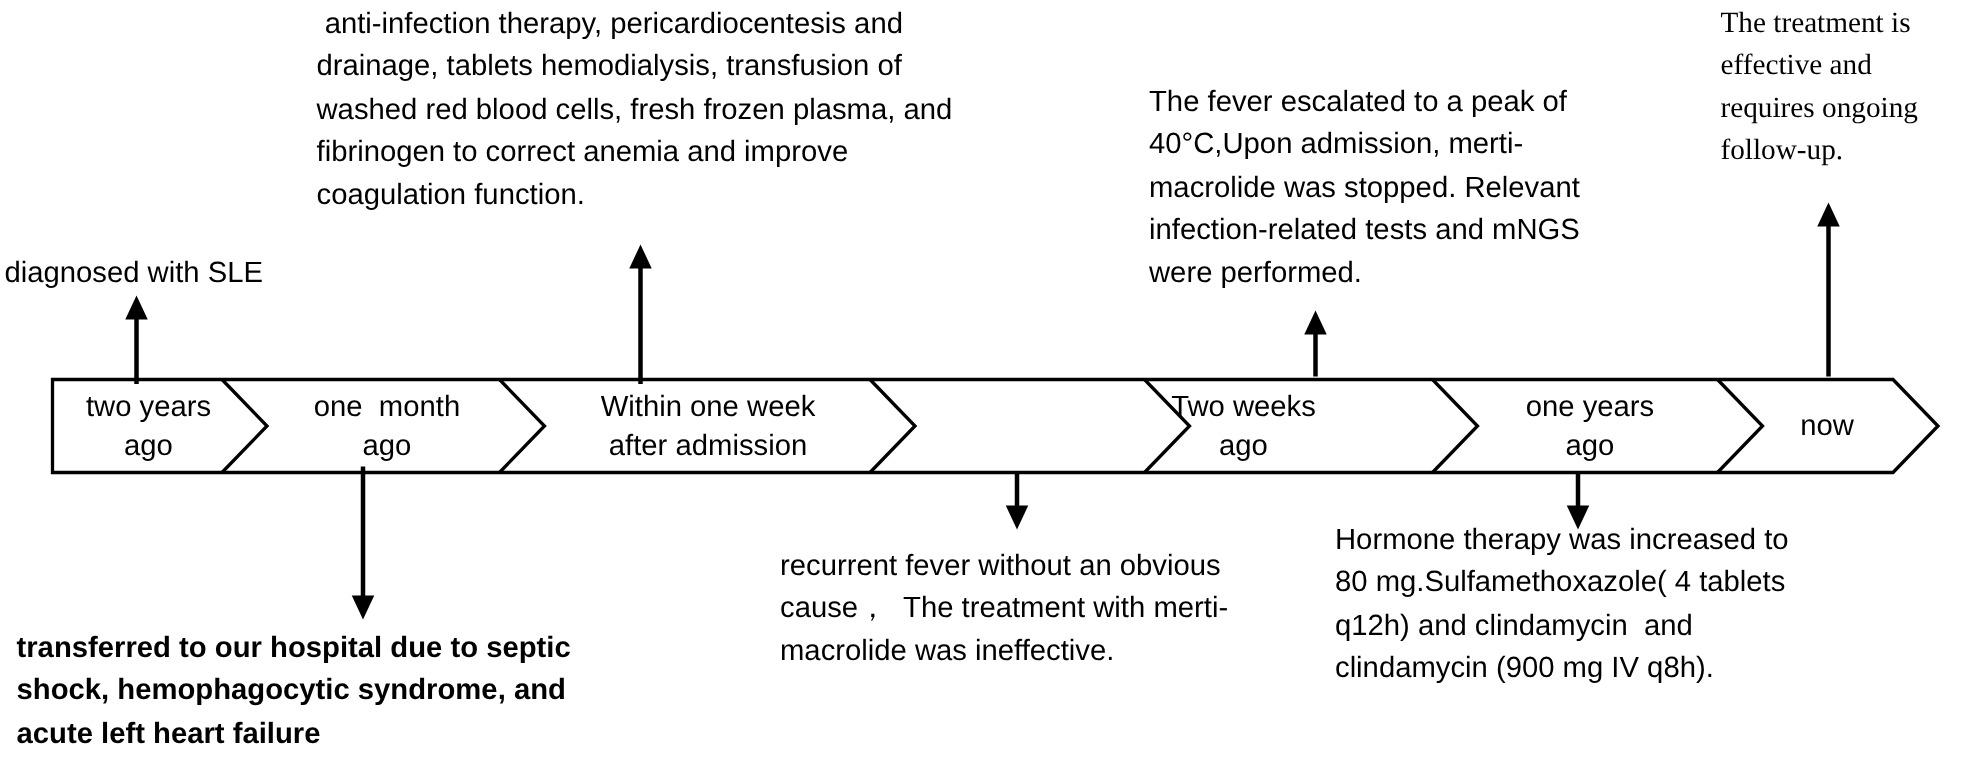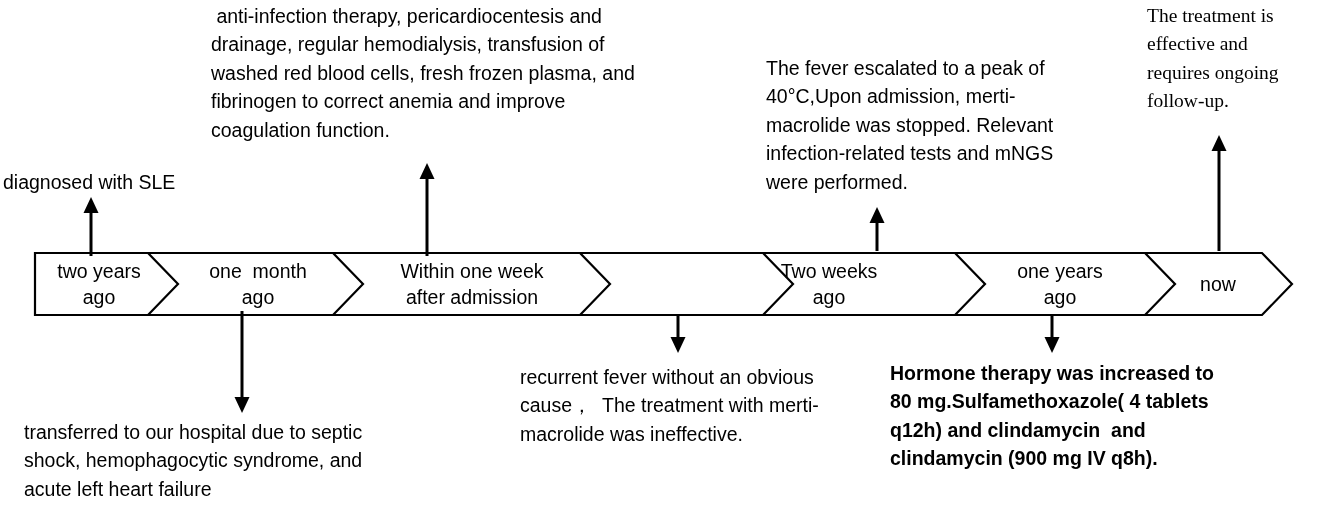--- a/index.html
+++ b/index.html
@@ -92,42 +92,42 @@
 after admission</div>
   <div class="seg-label" style="left:829px">Two weeks
 ago</div>
   <div class="seg-label" style="left:1060px">one years
 ago</div>
   <div class="seg-label" style="left:1218px">now</div>
 
   <div class="note" style="left:3px; top:168px;">diagnosed with SLE</div>
 
   <div class="note" style="left:211px; top:2px;"> anti-infection therapy, pericardiocentesis and
-drainage, regular hemodialysis, transfusion of
+drainage, tablets hemodialysis, transfusion of
 washed red blood cells, fresh frozen plasma, and
 fibrinogen to correct anemia and improve
 coagulation function.</div>
 
   <div class="note" style="left:766px; top:54px;">The fever escalated to a peak of
 40°C,Upon admission, merti-
 macrolide was stopped. Relevant
 infection-related tests and mNGS
 were performed.</div>
 
   <div class="note" style="left:1147px; top:2px;font-family:Liberation Serif, serif;">The treatment is
 effective and
 requires ongoing
 follow-up.</div>
 
-  <div class="note" style="left:24px; top:418px;">transferred to our hospital due to septic
+  <div class="note" style="left:11px; top:418px;font-weight:bold;">transferred to our hospital due to septic
 shock, hemophagocytic syndrome, and
 acute left heart failure</div>
 
   <div class="note" style="left:487px; top:363px;margin-left:33px;">recurrent fever without an obvious
 cause，  The treatment with merti-
 macrolide was ineffective.</div>
 
-  <div class="note" style="left:890px; top:359px;font-weight:bold;">Hormone therapy was increased to
+  <div class="note" style="left:890px; top:346px;">Hormone therapy was increased to
 80 mg.Sulfamethoxazole( 4 tablets
 q12h) and clindamycin  and
 clindamycin (900 mg IV q8h).</div>
 
 </div>
 
 </body></html>

